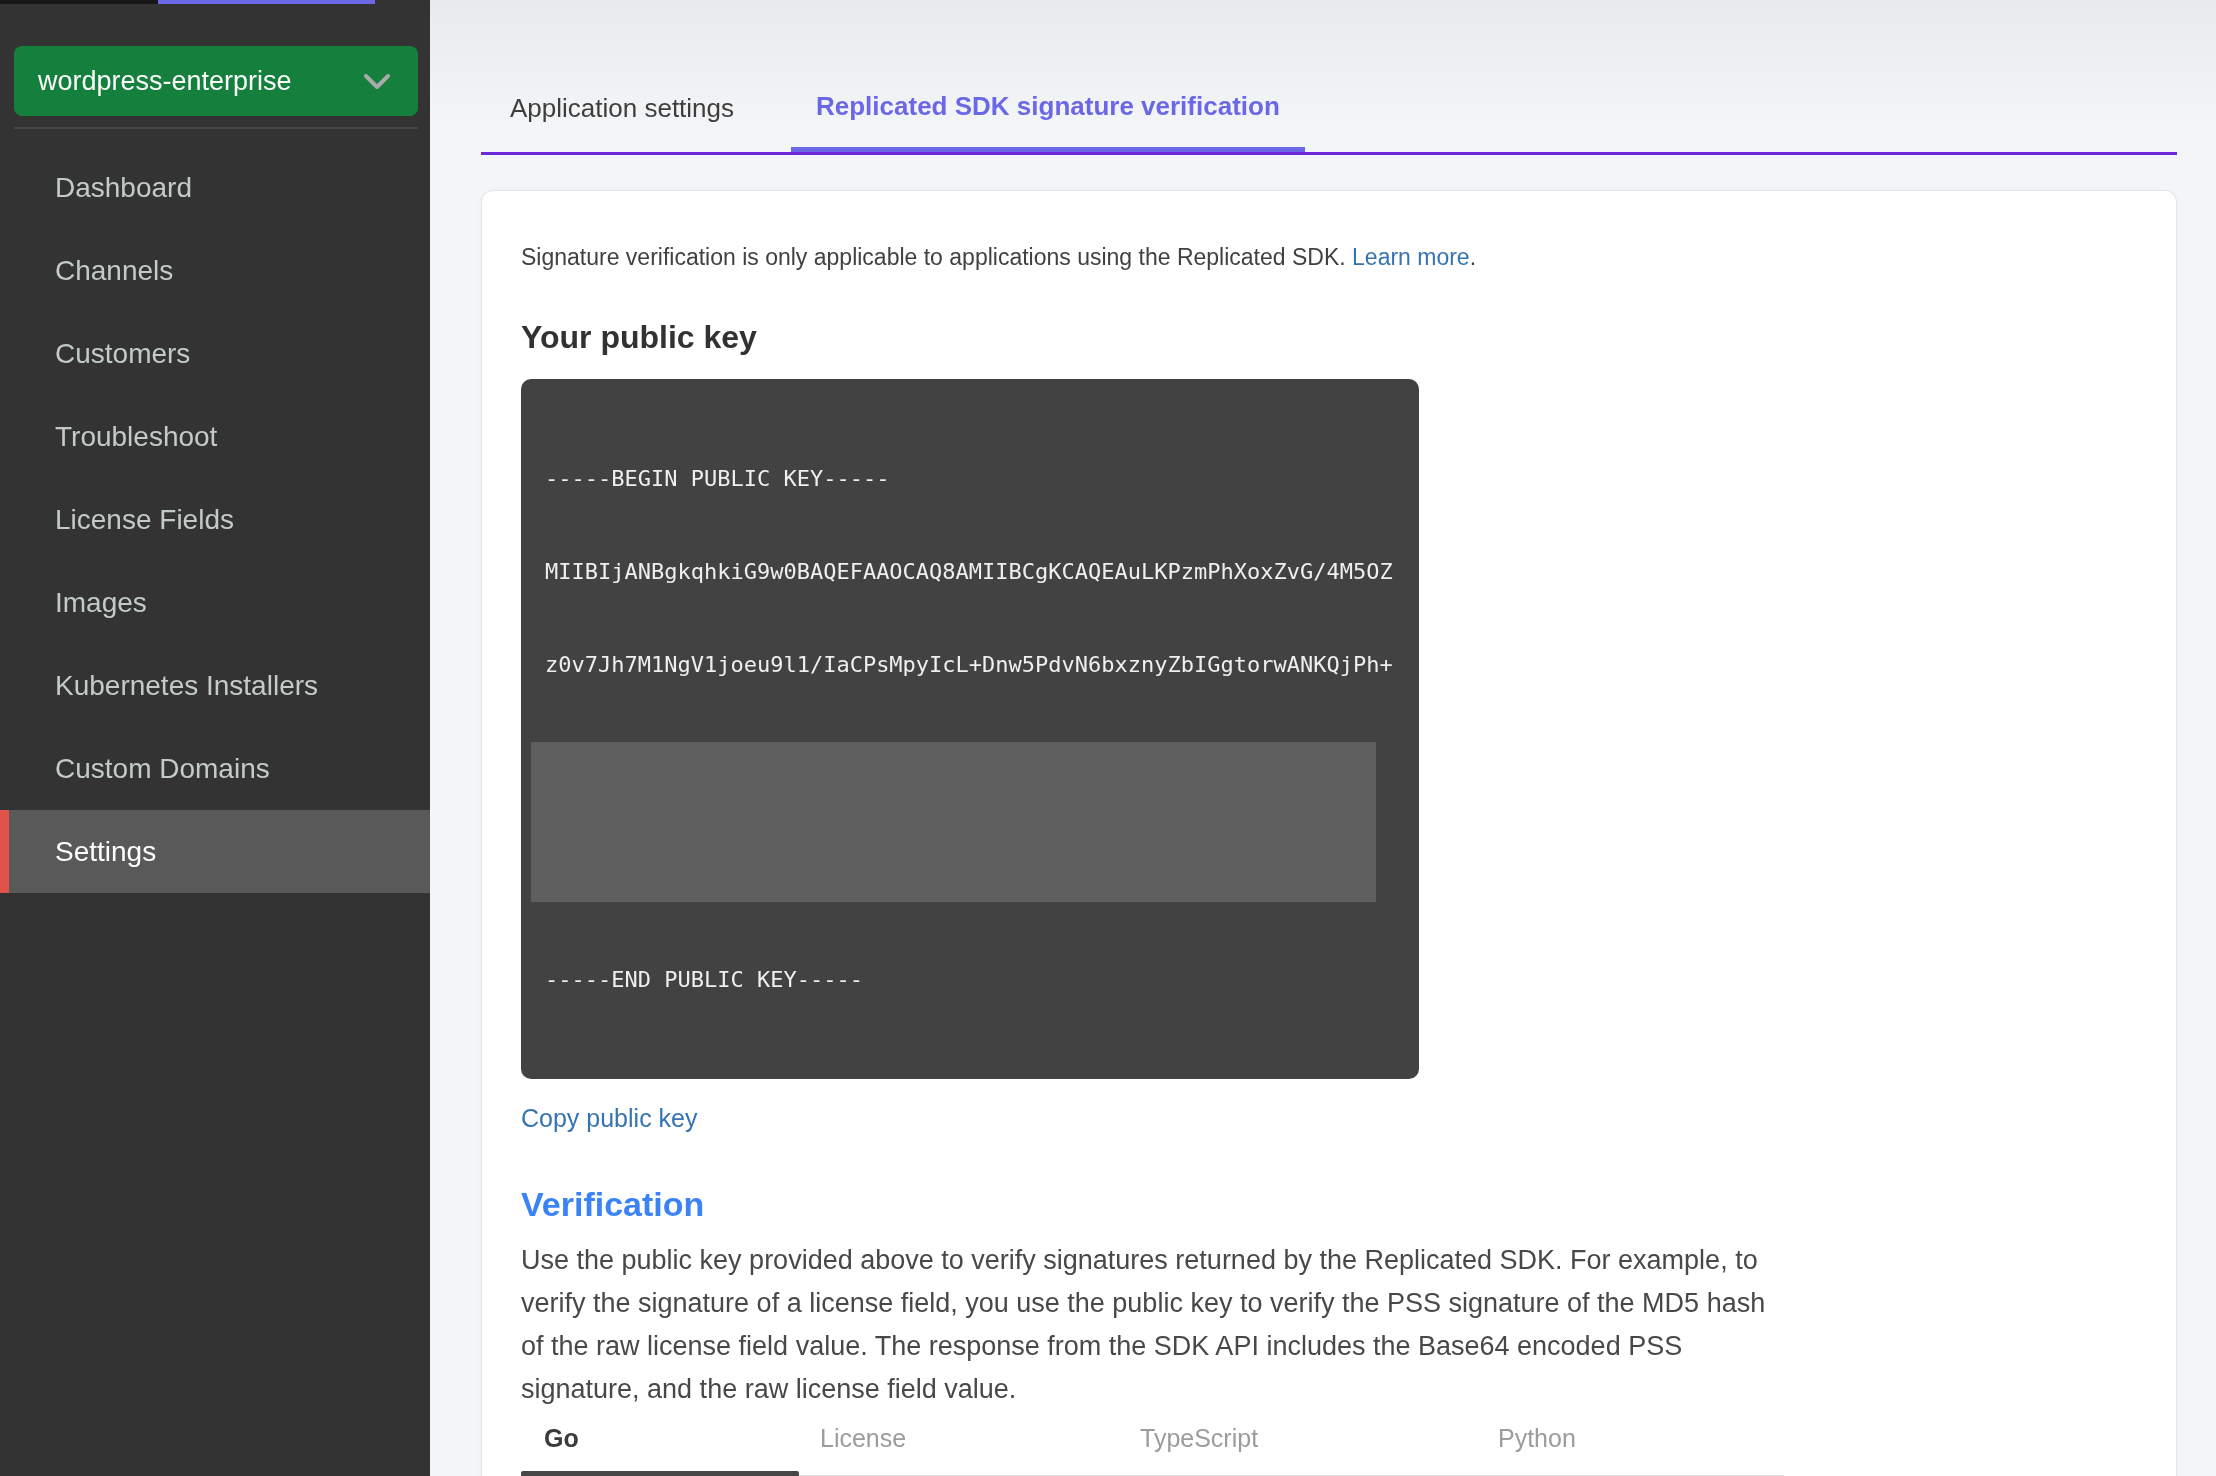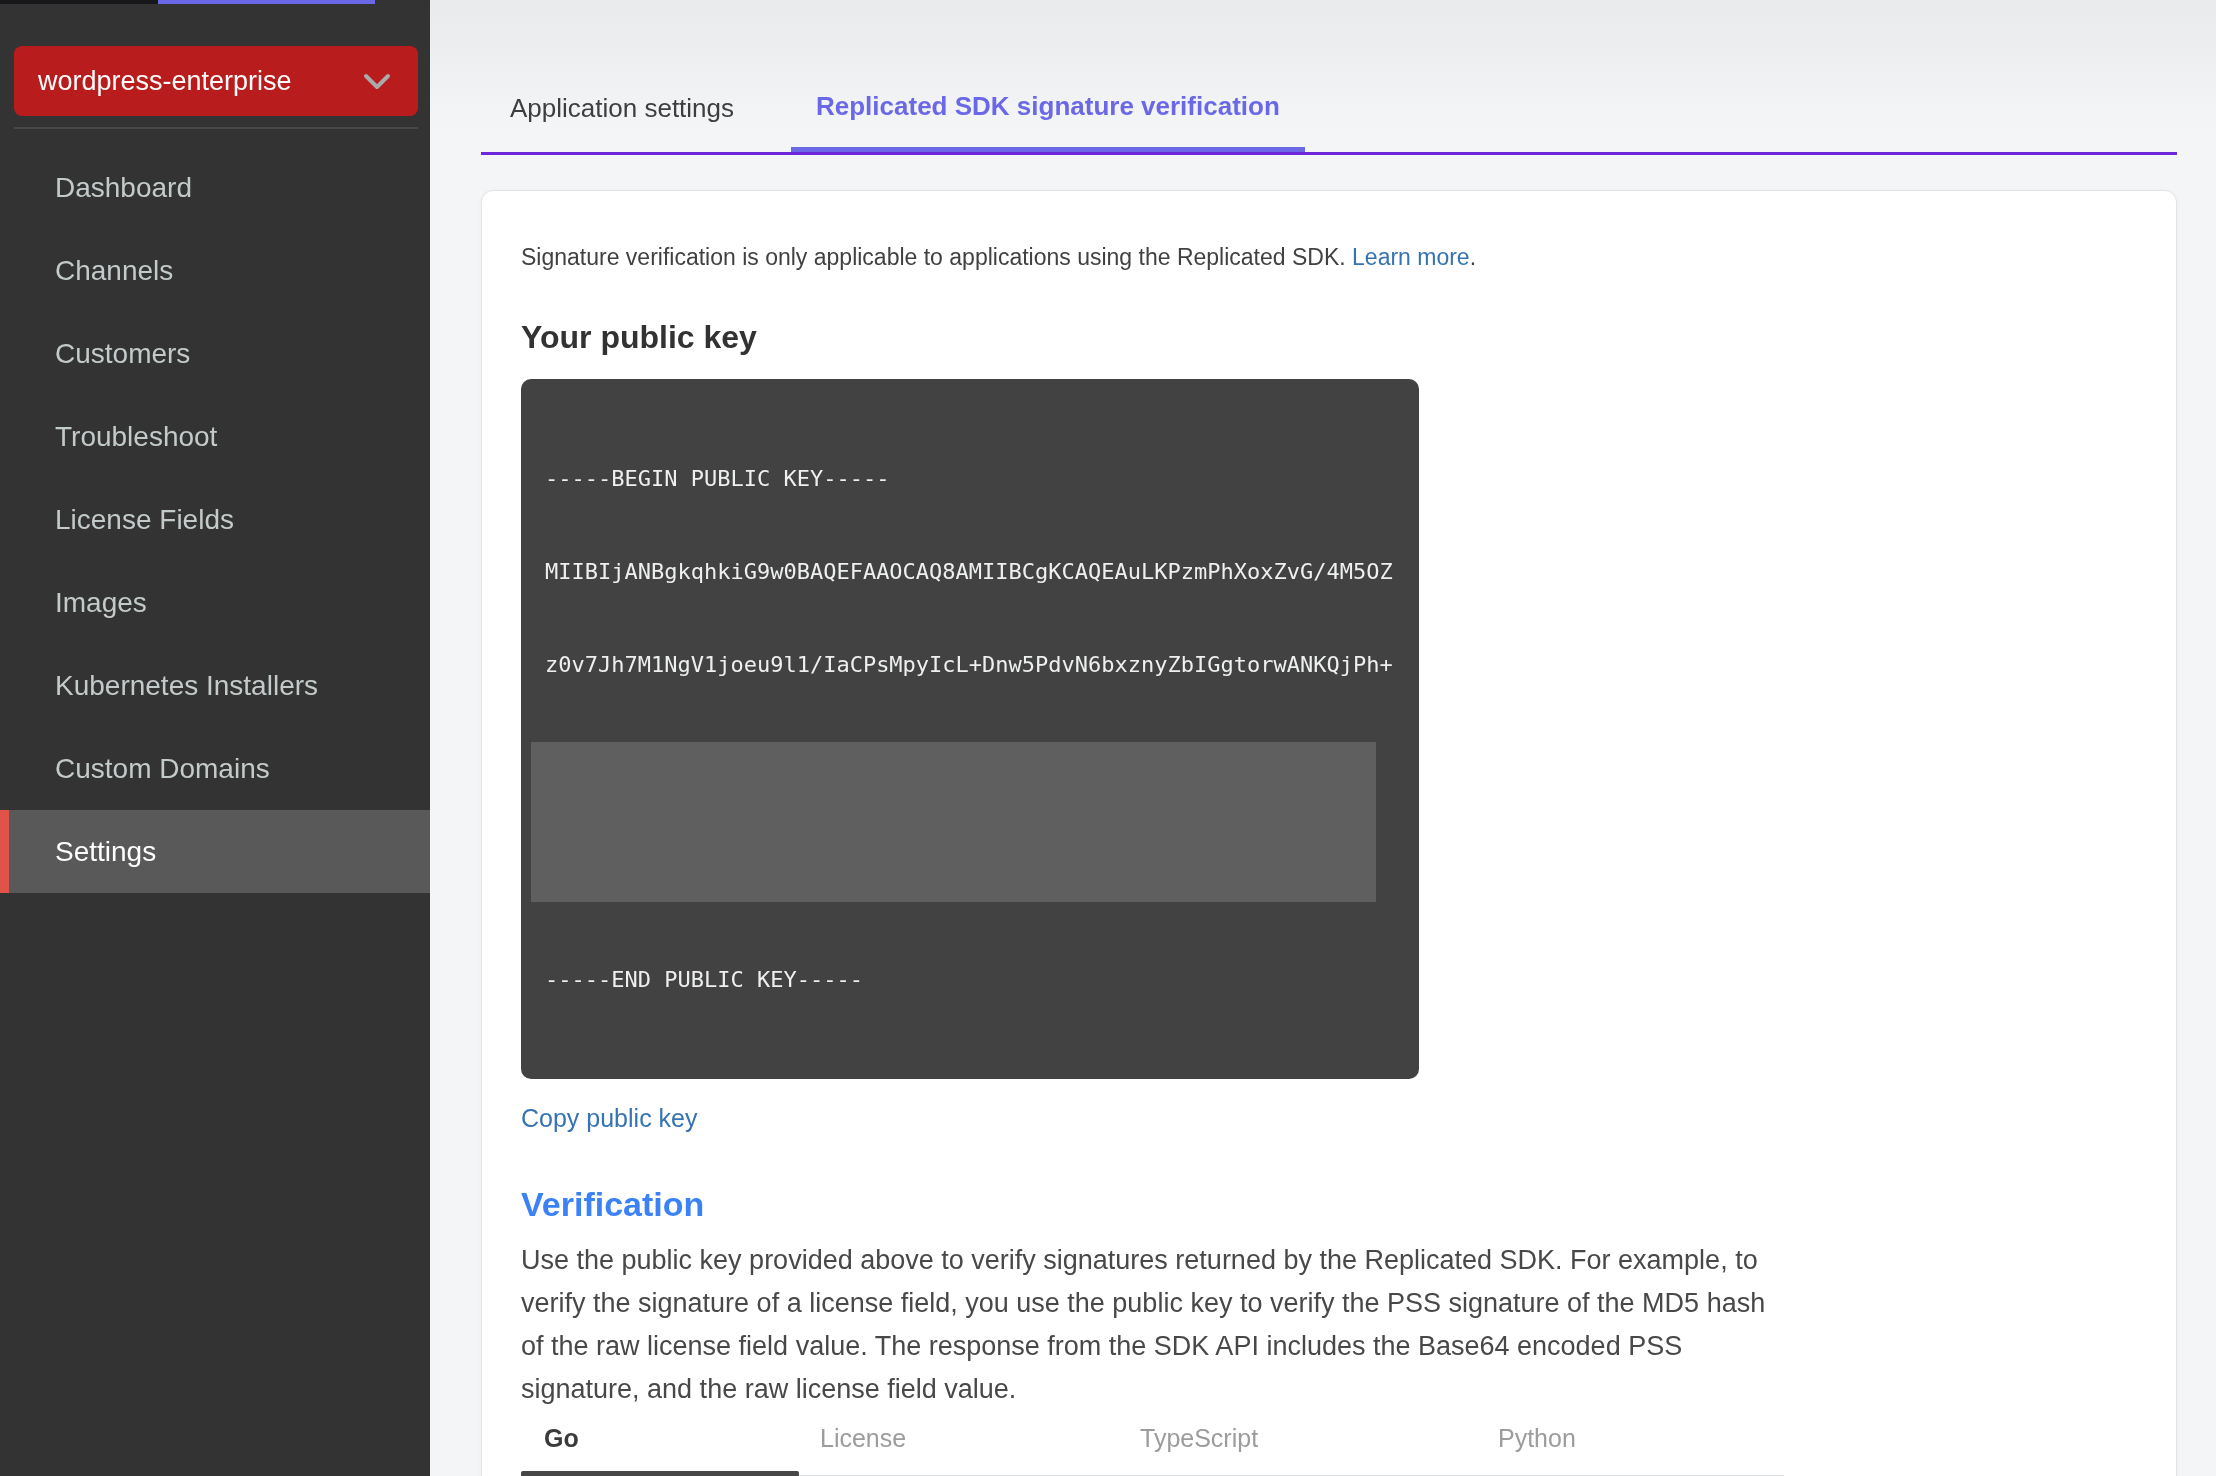--- a/index.html
+++ b/index.html
@@ -5,21 +5,21 @@
   * { margin:0; padding:0; box-sizing:border-box; }
   html,body { width:2216px; height:1476px; overflow:hidden; }
   body { font-family:"Liberation Sans", sans-serif; background:#f4f5f7; position:relative; }
 
   
   .topstrip-black { position:absolute; left:0; top:0; width:158px; height:4px; background:#17171a; z-index:5; }
   .topstrip-purple { position:absolute; left:158px; top:0; width:217px; height:4px; background:#6b68e8; z-index:5; }
 
   
   .sidebar { position:absolute; left:0; top:0; width:430px; height:1476px; background:#333333; }
-  .app-selector { position:absolute; left:14px; top:46px; width:404px; height:70px; background:#b91c1c;
+  .app-selector { position:absolute; left:14px; top:46px; width:404px; height:70px; background:#15803d;
     border-radius:8px; display:flex; align-items:center; justify-content:space-between; padding:0 26px 0 24px; cursor:pointer; }
   .app-selector-label { color:#fbfbfb; font-size:27px; }
   .chevron { width:30px; height:30px; flex:0 0 auto; }
   .sidebar-divider { position:absolute; left:14px; top:127px; width:404px; height:2px; background:#474747; }
   .nav { position:absolute; left:0; top:146px; width:430px; }
   .nav-item { height:83px; line-height:83px; padding-left:55px; font-size:28px; color:#c3cbca; cursor:pointer; white-space:nowrap; }
   .nav-item.active { background:#595959; color:#ffffff; border-left:9px solid #e15349; padding-left:46px; }
 
   
   .content { position:absolute; left:430px; top:0; width:1786px; height:1476px; }

